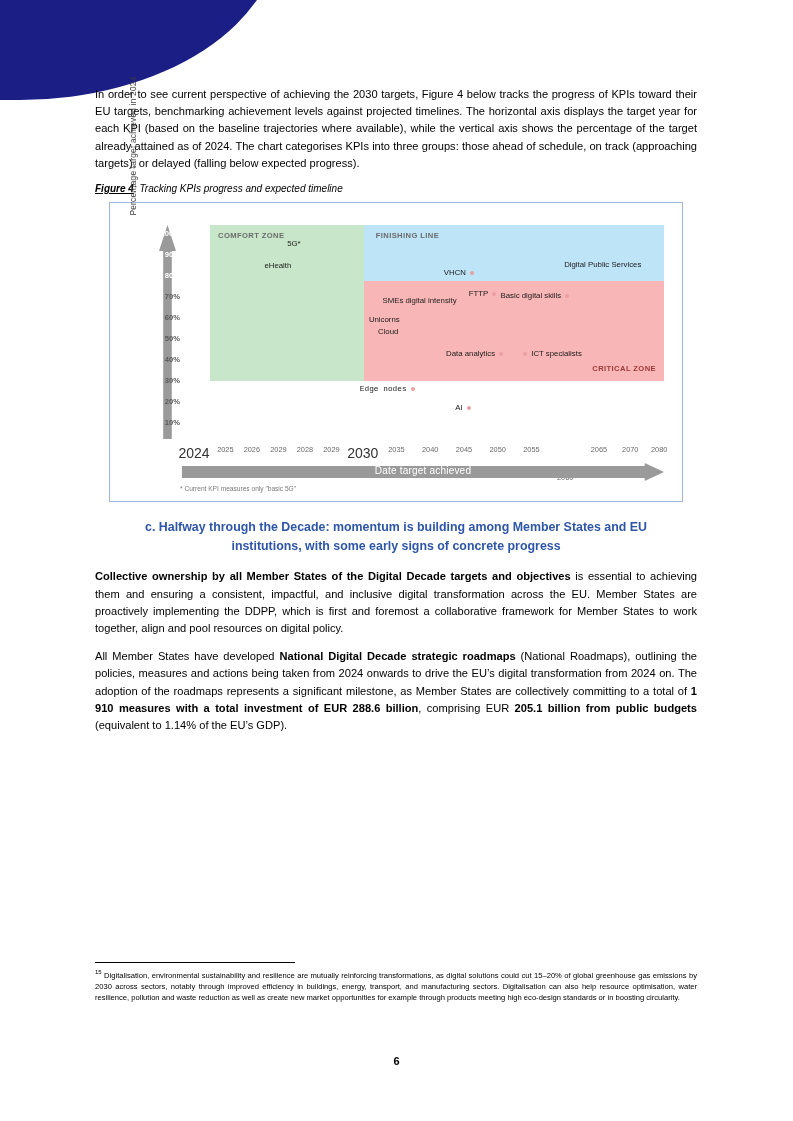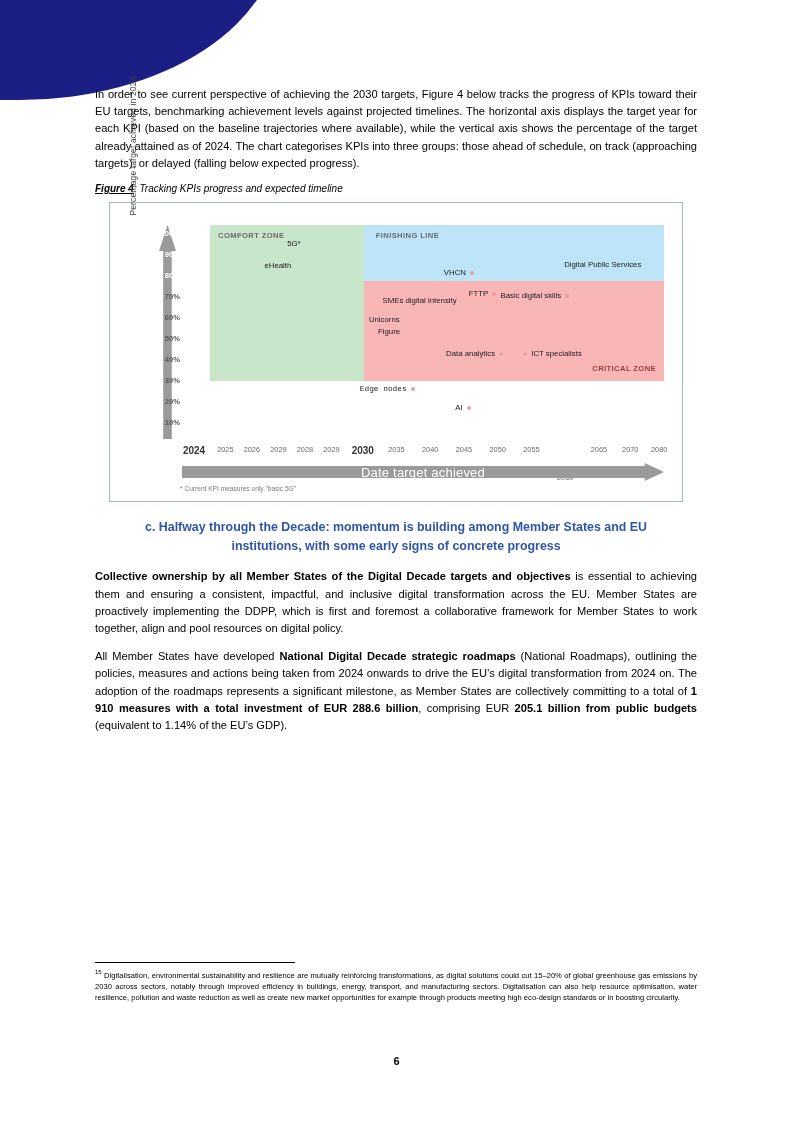--- a/index.html
+++ b/index.html
@@ -194,36 +194,36 @@
     top: 228px;
     height: 14px;
   }
   .x-axis span {
     position: absolute;
     font-size: 7.4px;
     color: #6a6a6a;
     transform: translateX(-50%);
   }
   .x-axis span.big {
-    font-size: 10px;
-    font-weight: bold;
+    font-size: 14px;
+    font-weight: normal;
     color: #333;
   }
   .x-arrow {
     position: absolute;
     left: 60px;
     right: 6px;
     top: 246px;
     height: 18px;
   }
   .x-arrow-label {
     position: absolute;
     left: 0; right: 0; top: 2px;
     text-align: center;
-    font-size: 13px;
+    font-size: 10px;
     color: #ffffff;
     font-weight: normal;
     letter-spacing: .2px;
   }
   .chart-note {
     position: absolute;
     left: 58px;
     top: 268px;
     font-size: 6.6px;
     color: #7a7a7a;
@@ -309,21 +309,21 @@
           <div class="zone-label zl-critical">CRITICAL ZONE</div>
 
           <div class="kpi" style="left:17%; top:14px;"><span>5G*</span></div>
           <div class="kpi" style="left:12%; top:36px;"><span>eHealth</span></div>
           <div class="kpi" style="left:51.5%; top:43px;"><span>VHCN</span><span class="dot"></span></div>
           <div class="kpi two-line" style="right:5%; top:36px;"><span>Digital Public Services</span></div>
           <div class="kpi" style="left:38%; top:71px;"><span>SMEs digital intensity</span></div>
           <div class="kpi" style="left:57%; top:64px;"><span>FTTP</span><span class="dot"></span></div>
           <div class="kpi" style="left:64%; top:66px;"><span>Basic digital skills</span><span class="dot"></span></div>
           <div class="kpi" style="left:35%; top:90px;"><span>Unicorns</span></div>
-          <div class="kpi" style="left:37%; top:102px;"><span>Figure</span></div>
+          <div class="kpi" style="left:37%; top:102px;"><span>Cloud</span></div>
           <div class="kpi" style="left:52%; top:124px;"><span>Data analytics</span><span class="dot"></span></div>
           <div class="kpi" style="left:69%; top:124px;"><span class="dot" style="margin:0 4px 0 0;"></span><span>ICT specialists</span></div>
           <div class="kpi" style="left:33%; top:160px;font-family:Liberation Mono, monospace;"><span>Edge nodes</span><span class="dot"></span></div>
           <div class="kpi" style="left:54%; top:178px;"><span>AI</span><span class="dot"></span></div>
         </div>
 
         <div class="x-axis">
           <span class="big" style="left:2.5%;">2024</span>
           <span style="left:9%;">2025</span>
           <span style="left:14.5%;">2026</span>

